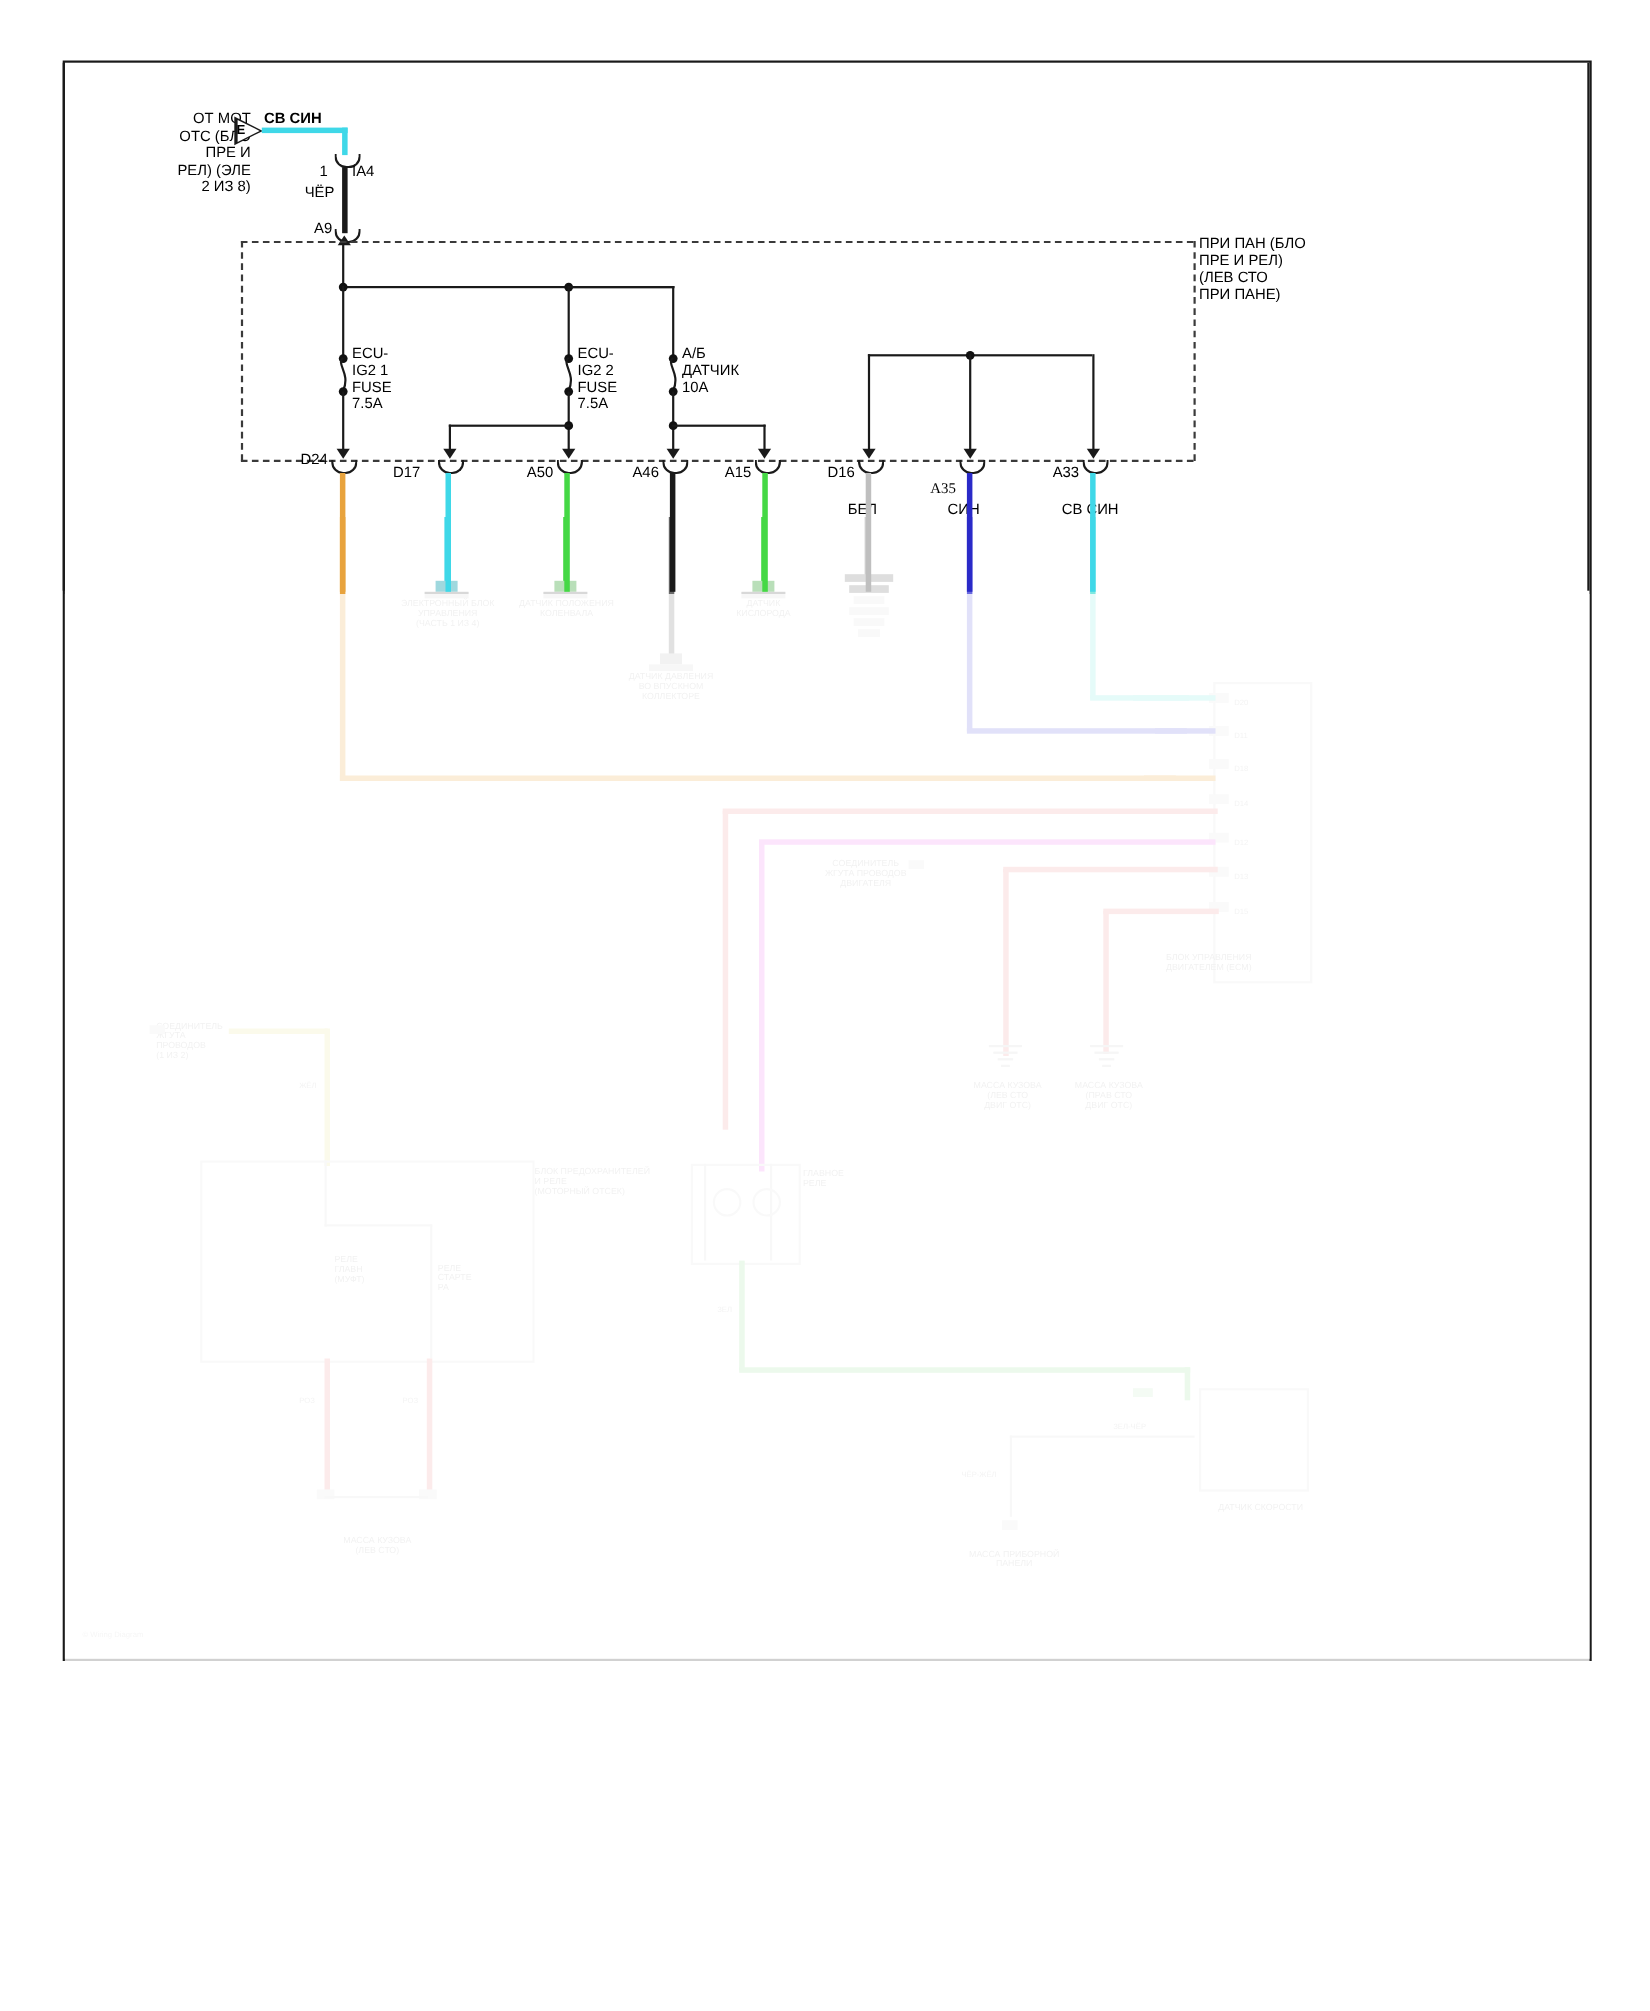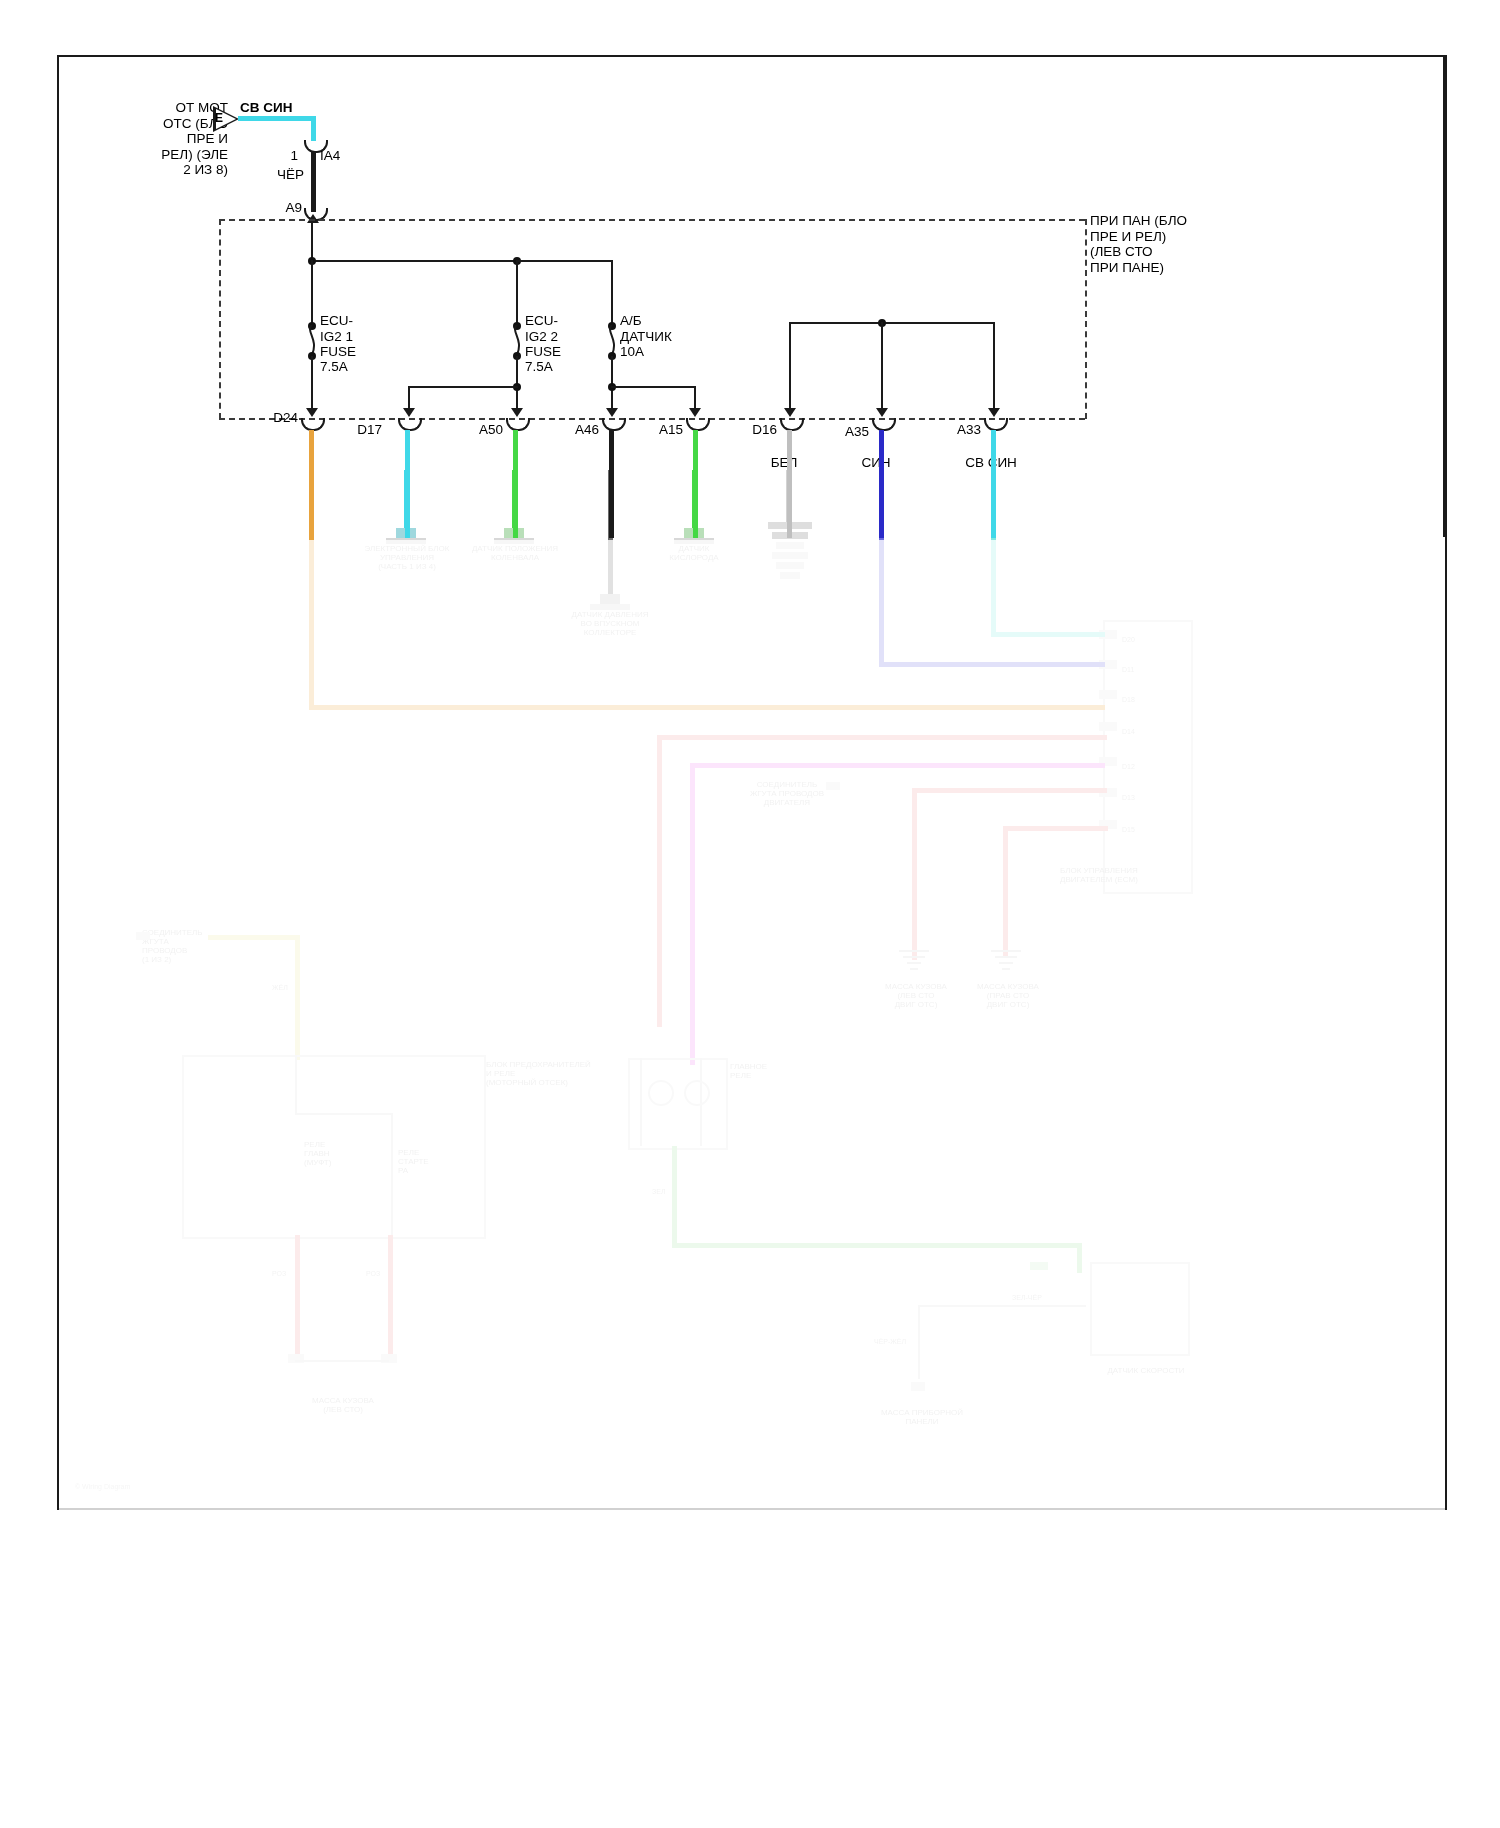--- a/index.html
+++ b/index.html
@@ -365,21 +365,21 @@
     <div class="lbl r" style="left:557px;top:422px;width:42px;">A46</div>
 
     <div class="cup" style="left:686px;top:418px;"></div>
     <div class="lbl r" style="left:641px;top:422px;width:42px;">A15</div>
 
     <div class="cup" style="left:780px;top:418px;"></div>
     <div class="lbl r" style="left:735px;top:422px;width:42px;">D16</div>
     <div class="lbl c" style="left:756px;top:455px;width:56px;">БЕЛ</div>
 
     <div class="cup" style="left:872px;top:418px;"></div>
-    <div class="lbl r" style="left:827px;top:424px;width:42px;">A35</div>
+    <div class="lbl r" style="left:827px;top:436px;width:42px;font-family:Liberation Serif, serif;">A35</div>
     <div class="lbl c" style="left:848px;top:455px;width:56px;">СИН</div>
 
     <div class="cup" style="left:984px;top:418px;"></div>
     <div class="lbl r" style="left:939px;top:422px;width:42px;">A33</div>
     <div class="lbl c" style="left:948px;top:455px;width:86px;">СВ СИН</div>
 
     <div class="cw v" style="left:309px;top:430px;height:108px;background:#E8A33D;"></div>
     <div class="cw v" style="left:405px;top:430px;height:108px;background:#3FD8E8;"></div>
     <div class="cw v" style="left:513px;top:430px;height:108px;background:#45D845;"></div>
     <div class="cw v" style="left:609px;top:430px;height:108px;background:#1a1a1a;"></div>

